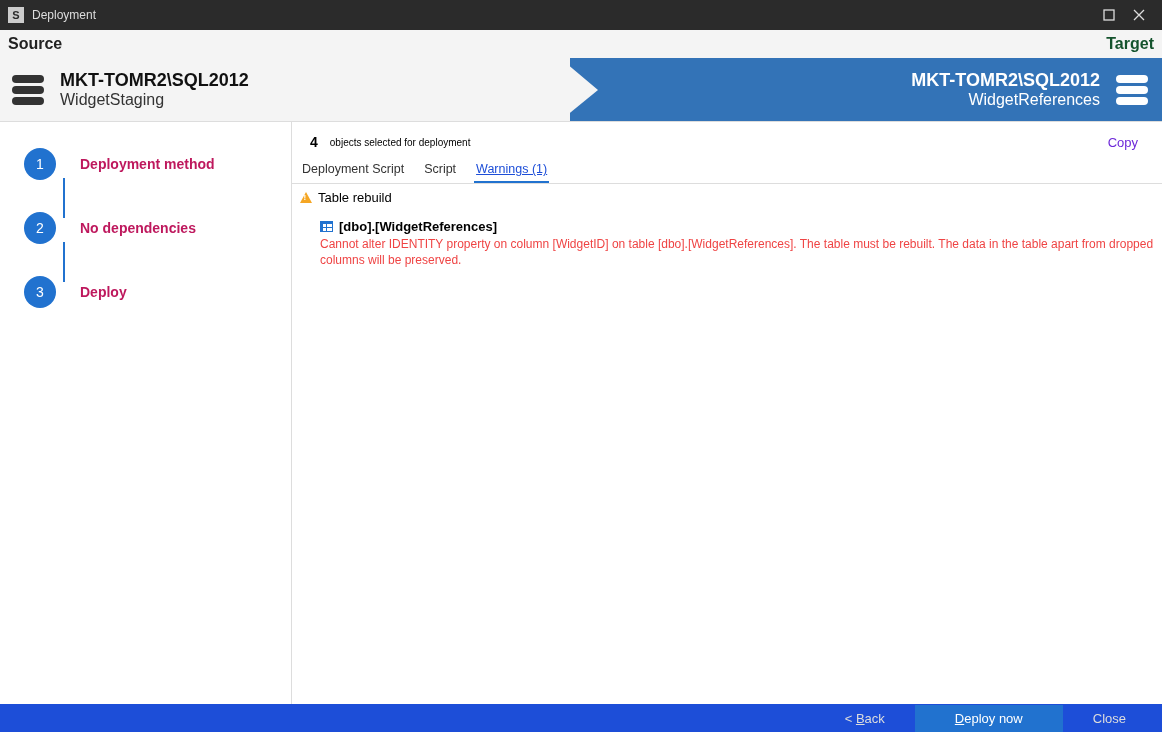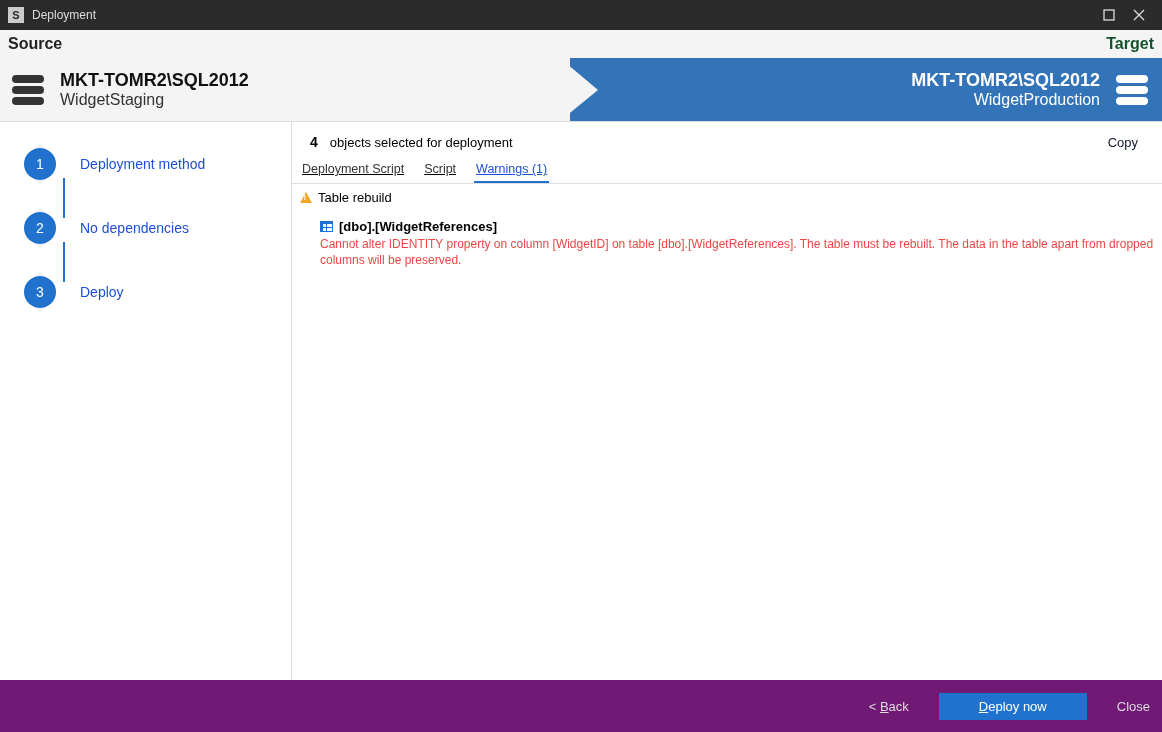--- a/index.html
+++ b/index.html
@@ -130,23 +130,23 @@
   .step .circle {
     width:32px;height:32px;border-radius:50%;
     background:#2172cf;
     color:#fff;
     display:flex;align-items:center;justify-content:center;
     font-size:14px;
     z-index:2;
   }
   .step .label {
     margin-left:24px;
-    font-weight:normal;
+    font-weight:bold;
     font-size:14px;
-    color:#1d4ed8;
+    color:#be185d;
   }
   .step-connector {
     position:absolute;
     left:39px;
     top:30px;
     width:2px;
     height:40px;
     background:#2172cf;
     z-index:1;
   }
@@ -156,29 +156,28 @@
     display:flex;
     flex-direction:column;
     min-width:0;
   }
   .content-header {
     display:flex;
     align-items:center;
     padding:12px 18px 4px 18px;
   }
   .content-header .count { font-weight:bold; font-size:14px; margin-right:12px;}
-  .content-header .sel-text { font-size:13px; flex:1;}
-  .content-header .copy-link { color:#0f172a; font-size:13px; cursor:pointer; margin-right:6px;}
+  .content-header .sel-text { font-size:10px; flex:1;}
+  .content-header .copy-link { color:#6d28d9; font-size:13px; cursor:pointer; margin-right:6px;}
   .tabs {
     display:flex;
     gap:16px;
     padding:4px 8px 0 8px;
     margin-top:2px;
     border-bottom:1px solid #ddd;
-    text-decoration:underline;
   }
   .tab {
     font-size:12.5px;
     color:#333;
     padding:2px 2px 5px 2px;
     cursor:pointer;
   }
   .tab.active {
     color:#1d4ed8;
     text-decoration:underline;
@@ -228,26 +227,26 @@
   .warn-item .obj-name { font-weight:bold; font-size:13px;}
   .warn-item .msg {
     color:#ef4444;
     font-size:12px;
     padding-left:0;
     margin-top:2px;
     line-height:1.35;
   }
   
   .footer {
-    height:52px;
-    background:#701a75;
+    height:28px;
+    background:#1d4ed8;
     display:flex;
     align-items:center;
     justify-content:flex-end;
-    padding-right:12px;
+    padding-right:36px;
     gap:30px;
   }
   .footer .link-btn {
     color:#ddd;
     font-size:13px;
     cursor:pointer;
   }
   .footer .link-btn .u { text-decoration:underline;}
   .footer .primary-btn {
     background:#2172cf;
@@ -278,21 +277,21 @@
 
 <div class="header-labels">
   <div class="src-label">Source</div>
   <div class="tgt-label">Target</div>
 </div>
 
 <div class="banner">
   <div class="tgt-side">
     <div class="tgt-text">
       <div class="server">MKT-TOMR2\SQL2012</div>
-      <div class="db">WidgetProduction</div>
+      <div class="db">WidgetReferences</div>
     </div>
     <div class="db-icon-light">
         <span></span>
         <span></span>
         <span></span>
       </div>
   </div>
   <div class="src-side">
     <div class="src-icon-wrap">
       <div class="db-icon-dark">

